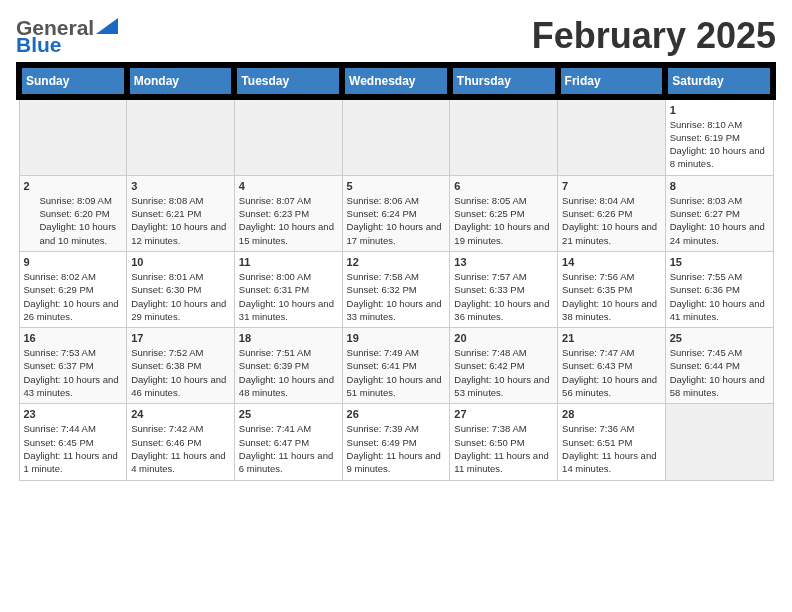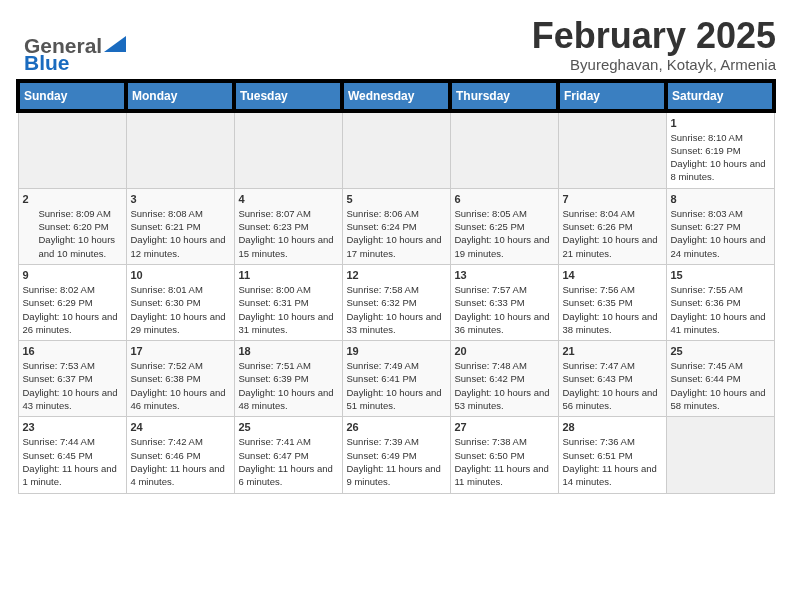--- a/index.html
+++ b/index.html
@@ -5,24 +5,23 @@
     * { box-sizing: border-box; margin: 0; padding: 0; }
     body {
       font-family: Arial, sans-serif;
       background: #fff;
       width: 792px;
       min-height: 612px;
       padding: 16px;
     }
     .header-logo {
       display: flex;
-      align-items: flex-end;
+      align-items: center;
       justify-content: space-between;
       margin-bottom: 4px;
-      margin-left: 8px;
     }
     .title-area {
       text-align: right;
     }
     .month-title {
       font-size: 36px;
       font-weight: bold;
       color: #333;
       line-height: 1.1;
     }
@@ -36,21 +35,21 @@
       border: 1px solid #ccc;
       margin-top: 6px;
     }
     .calendar thead th {
       background: #3a7fc1;
       color: #fff;
       font-size: 12px;
       font-weight: bold;
       padding: 6px 4px;
       text-align: left;
-      border: 4px solid #000000;
+      border: 6px solid #000000;
     }
     .calendar tbody td {
       vertical-align: top;
       border: 1px solid #ccc;
       padding: 4px;
       width: 108px;
       min-height: 80px;
       font-size: 10px;
       color: #333;
       background: #fff;
@@ -100,21 +99,20 @@
         <span style="font-size:21px;font-weight:bold;color:#555;">General</span>
         <svg class="logo-svg-arrow" width="22" height="16" viewBox="0 0 22 16">
           <polygon points="0,16 22,0 22,16" fill="#1a6bbf"></polygon>
         </svg>
       </div>
       <span style="font-size:21px;font-weight:bold;color:#1a6bbf;margin-top:-4px;">Blue</span>
     </div>
   </div>
   <div class="title-area">
     <div class="month-title">February 2025</div>
-    <div class="subtitle">Byureghavan, Kotayk, Armenia</div>
   </div>
 </div>
 
 <table class="calendar">
   <thead>
     <tr>
     <th>Sunday</th>
         <th>Monday</th>
         <th>Tuesday</th>
         <th>Wednesday</th>

